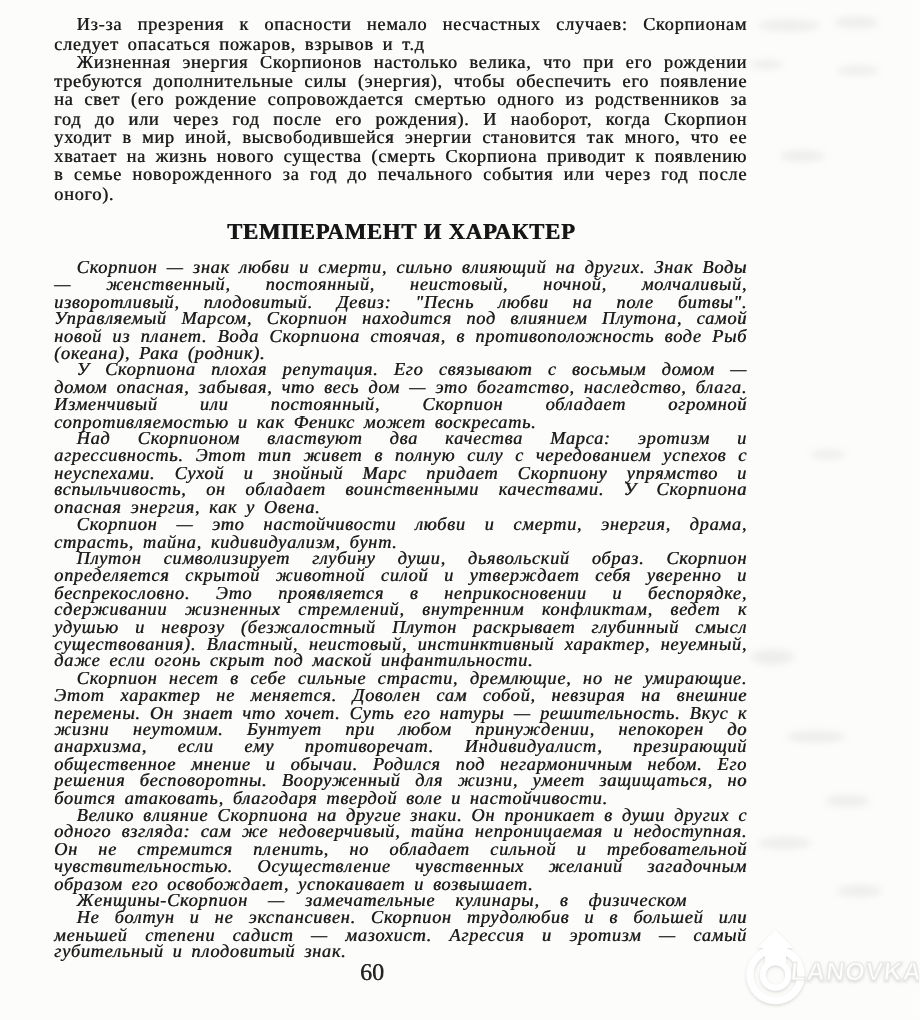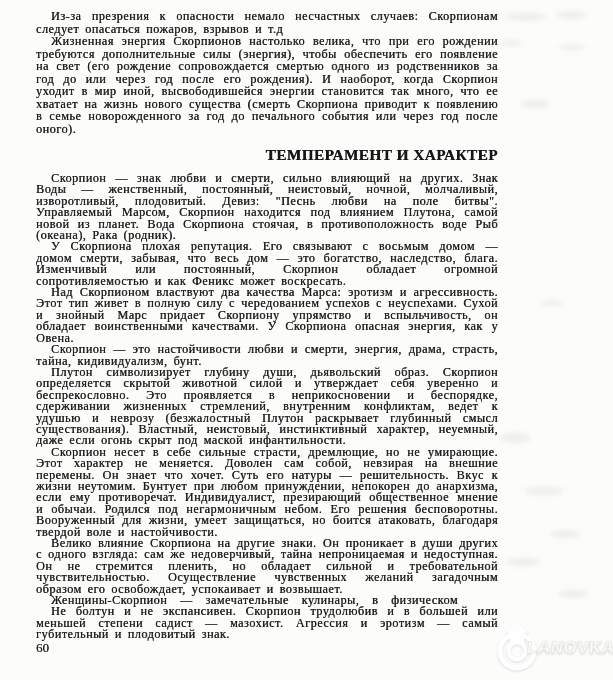--- a/index.html
+++ b/index.html
@@ -15,33 +15,33 @@
     position:absolute; left:36px; top:10px; width:462px;
     color:#1d1d1d; text-align:justify;
   }
 
   .para {
     margin:0; text-indent:15px;
     font-size:12.2px; letter-spacing:0.5px; word-spacing:2.4px;
     text-shadow:0.35px 0 0 rgba(25,25,25,0.85);
   }
   .para.intro { line-height:12.5px; }
-  .para.body  { line-height:11.4px; }
+  .para.body  { line-height:11.4px;font-style:italic; }
   .para.continued { text-align-last:justify; padding-right:40px; }
 
   .heading {
     margin:11px 0 9px 1px; text-indent:0;
     font-size:15.2px; font-weight:bold; letter-spacing:0.5px;
-    color:#161616; text-align:right;
+    color:#161616; text-align:center;
     text-shadow:0.4px 0 0 rgba(20,20,20,0.9);
   }
 
   .page-number {
     position:absolute; top:640px; left:36px; width:424px;
-    font-size:13px; color:#242424;
+    text-align:center; font-size:16px; color:#242424;
     text-shadow:0.3px 0 0 rgba(30,30,30,0.8);
   }
 
   .watermark {
     position:absolute; right:-2px; bottom:4px;
     display:flex; align-items:center;
     opacity:0.9;
     filter:drop-shadow(0 1px 1px rgba(150,150,148,0.35));
   }
   .watermark .wm-text {
@@ -73,21 +73,21 @@
 
 <div class="page">
 
   <div class="text-column">
     <p class="para intro">Из-за презрения к опасности немало несчастных случаев: Скорпионам следует опасаться пожаров, взрывов и т.д</p>
     <p class="para intro">Жизненная энергия Скорпионов настолько велика, что при его рождении требуются дополнительные силы (энергия), чтобы обеспечить его появление на свет (его рождение сопровождается смертью одного из родственников за год до или через год после его рождения). И наоборот, когда Скорпион уходит в мир иной, высвободившейся энергии становится так много, что ее хватает на жизнь нового существа (смерть Скорпиона приводит к появлению в семье новорожденного за год до печального события или через год после оного).</p>
 
     <h2 class="heading">ТЕМПЕРАМЕНТ И ХАРАКТЕР</h2>
 
     <p class="para body">Скорпион — знак любви и смерти, сильно влияющий на других. Знак Воды — женственный, постоянный, неистовый, ночной, молчаливый, изворотливый, плодовитый. Девиз: "Песнь любви на поле битвы". Управляемый Марсом, Скорпион находится под влиянием Плутона, самой новой из планет. Вода Скорпиона стоячая, в противоположность воде Рыб (океана), Рака (родник).</p>
-    <p class="para body">У Скорпиона плохая репутация. Его связывают с восьмым домом — домом смерти, забывая, что весь дом — это богатство, наследство, блага. Изменчивый или постоянный, Скорпион обладает огромной сопротивляемостью и как Феникс может воскресать.</p>
+    <p class="para body">У Скорпиона плохая репутация. Его связывают с восьмым домом — домом опасная, забывая, что весь дом — это богатство, наследство, блага. Изменчивый или постоянный, Скорпион обладает огромной сопротивляемостью и как Феникс может воскресать.</p>
     <p class="para body">Над Скорпионом властвуют два качества Марса: эротизм и агрессивность. Этот тип живет в полную силу с чередованием успехов с неуспехами. Сухой и знойный Марс придает Скорпиону упрямство и вспыльчивость, он обладает воинственными качествами. У Скорпиона опасная энергия, как у Овена.</p>
     <p class="para body">Скорпион — это настойчивости любви и смерти, энергия, драма, страсть, тайна, кидивидуализм, бунт.</p>
     <p class="para body">Плутон символизирует глубину души, дьявольский образ. Скорпион определяется скрытой животной силой и утверждает себя уверенно и беспрекословно. Это проявляется в неприкосновении и беспорядке, сдерживании жизненных стремлений, внутренним конфликтам, ведет к удушью и неврозу (безжалостный Плутон раскрывает глубинный смысл существования). Властный, неистовый, инстинктивный характер, неуемный, даже если огонь скрыт под маской инфантильности.</p>
     <p class="para body">Скорпион несет в себе сильные страсти, дремлющие, но не умирающие. Этот характер не меняется. Доволен сам собой, невзирая на внешние перемены. Он знает что хочет. Суть его натуры — решительность. Вкус к жизни неутомим. Бунтует при любом принуждении, непокорен до анархизма, если ему противоречат. Индивидуалист, презирающий общественное мнение и обычаи. Родился под негармоничным небом. Его решения бесповоротны. Вооруженный для жизни, умеет защищаться, но боится атаковать, благодаря твердой воле и настойчивости.</p>
     <p class="para body">Велико влияние Скорпиона на другие знаки. Он проникает в души других с одного взгляда: сам же недоверчивый, тайна непроницаемая и недоступная. Он не стремится пленить, но обладает сильной и требовательной чувствительностью. Осуществление чувственных желаний загадочным образом его освобождает, успокаивает и возвышает.</p>
     <p class="para body continued">Женщины-Скорпион — замечательные кулинары, в физическом</p>
     <p class="para body">Не болтун и не экспансивен. Скорпион трудолюбив и в большей или меньшей степени садист — мазохист. Агрессия и эротизм — самый губительный и плодовитый знак.</p>
   </div>
 
   <div class="page-number">60</div>

